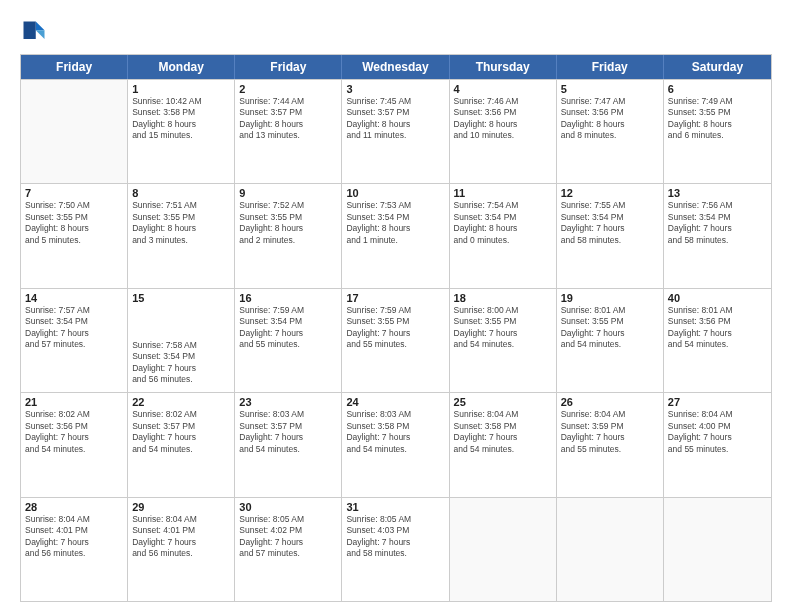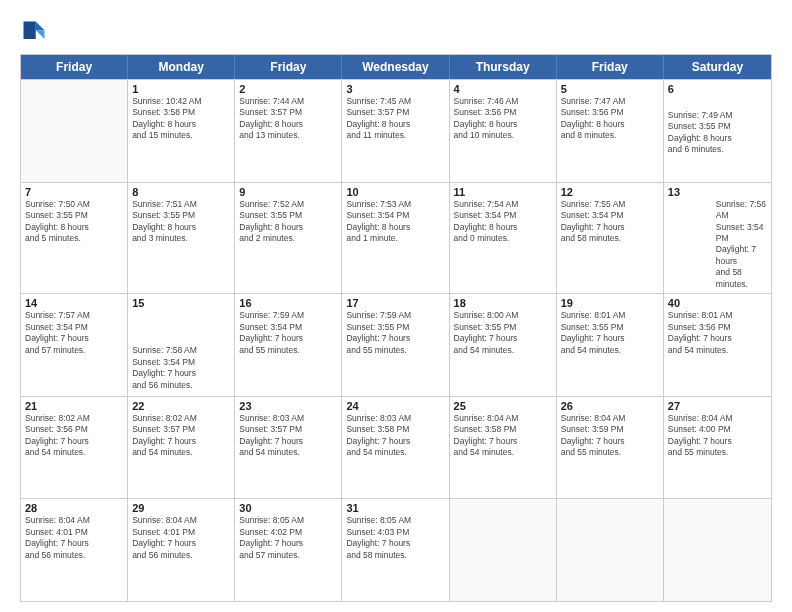--- a/index.html
+++ b/index.html
@@ -171,21 +171,21 @@
           </div>
           <div class="cal-cell">
             <div class="day-num">5</div>
             <div class="day-info" style="white-space: pre-line;">Sunrise: 7:47 AM
 Sunset: 3:56 PM
 Daylight: 8 hours
 and 8 minutes.</div>
           </div>
           <div class="cal-cell">
             <div class="day-num">6</div>
-            <div class="day-info" style="white-space: pre-line; margin-top: 14px;">Sunrise: 7:49 AM
+            <div class="day-info" style="white-space: pre-line;">Sunrise: 7:49 AM
 Sunset: 3:55 PM
 Daylight: 8 hours
 and 6 minutes.</div>
           </div>
         </div>
         <div class="cal-week">
           <div class="cal-cell">
             <div class="day-num">7</div>
             <div class="day-info" style="white-space: pre-line;">Sunrise: 7:50 AM
 Sunset: 3:55 PM
@@ -222,21 +222,21 @@
           </div>
           <div class="cal-cell">
             <div class="day-num">12</div>
             <div class="day-info" style="white-space: pre-line;">Sunrise: 7:55 AM
 Sunset: 3:54 PM
 Daylight: 7 hours
 and 58 minutes.</div>
           </div>
           <div class="cal-cell">
             <div class="day-num">13</div>
-            <div class="day-info" style="white-space: pre-line; margin-left: 48px;">Sunrise: 7:56 AM
+            <div class="day-info" style="white-space: pre-line;">Sunrise: 7:56 AM
 Sunset: 3:54 PM
 Daylight: 7 hours
 and 58 minutes.</div>
           </div>
         </div>
         <div class="cal-week">
           <div class="cal-cell">
             <div class="day-num">14</div>
             <div class="day-info" style="white-space: pre-line;">Sunrise: 7:57 AM
 Sunset: 3:54 PM

